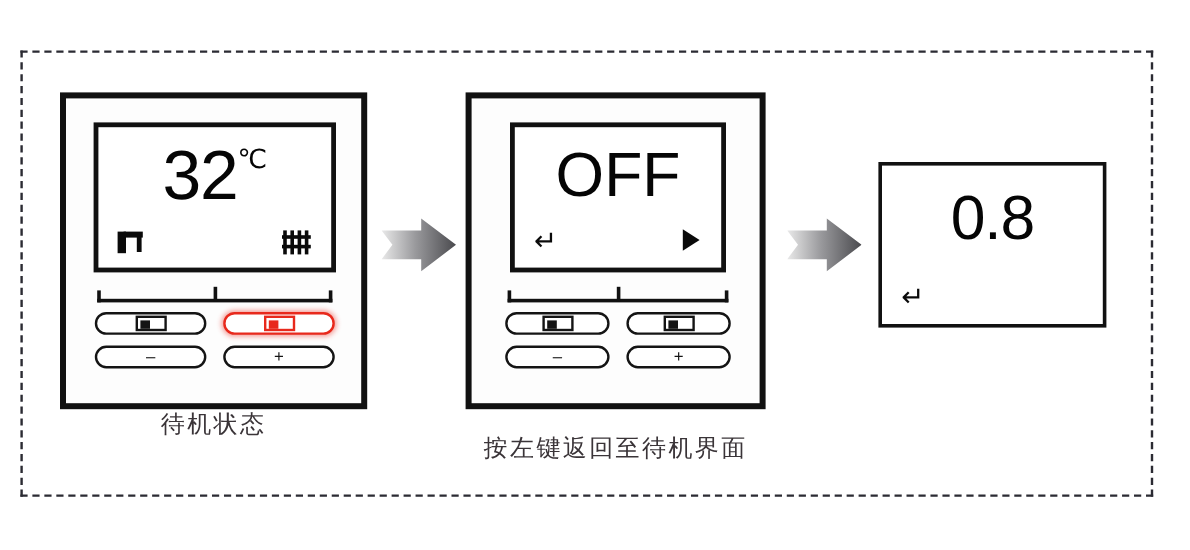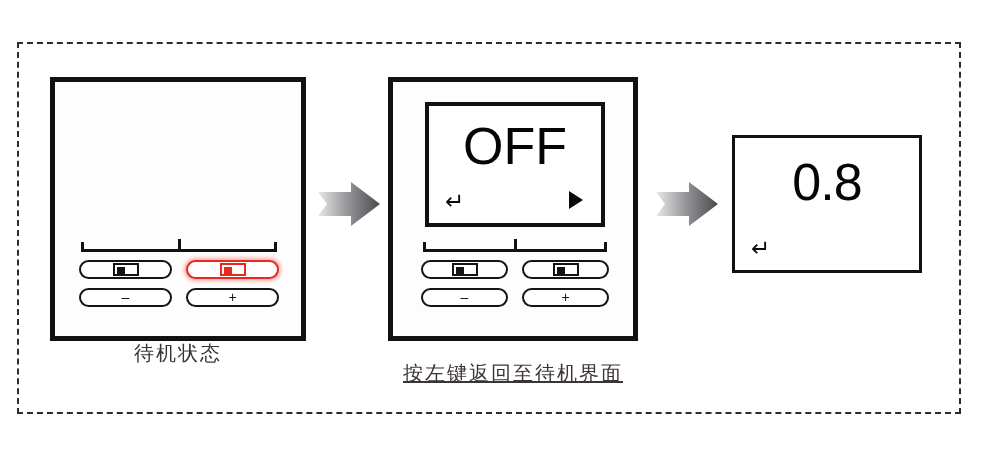--- a/index.html
+++ b/index.html
@@ -247,32 +247,56 @@
   .caption {
     position: absolute;
     text-align: center;
     font-family: "Liberation Sans", "DejaVu Sans", sans-serif;
     font-size: 20px;
     color: #3a3438;
     letter-spacing: 2px;
     white-space: nowrap;
   }
   #caption-1 { left: 50px;  top: 340px; width: 256px; }
-  #caption-2 { left: 368px; top: 360px; width: 290px; text-decoration: underline; }
+  #caption-2 { left: 368px; top: 360px; width: 290px; }
   #caption-3 { left: 700px; top: 360px; width: 250px; }
 </style>
 </head>
 <body>
 
 <div id="diagram-frame"></div>
 
 <div id="flow-row">
 
   <div class="controller" id="controller-1">
 
+    <div class="lcd" id="lcd-1">
+      <div class="lcd-main" id="temp-value-wrap">
+        <span>32</span><span id="temp-unit">℃</span>
+      </div>
+      <div class="lcd-icon-row">
+        <div class="lcd-icon icon-left">
+          <div class="faucet-icon">
+            <div class="f-body"></div>
+            <div class="f-spout"></div>
+            <div class="f-drop"></div>
+          </div>
+        </div>
+        <div class="lcd-icon icon-right">
+          <div class="radiator-icon">
+            <div class="r-bar"></div>
+            <div class="r-bar"></div>
+            <div class="r-bar"></div>
+            <div class="r-bar"></div>
+            <div class="r-rail top"></div>
+            <div class="r-rail bot"></div>
+          </div>
+        </div>
+      </div>
+    </div>
 
     <div class="bracket" id="bracket-1">
       <div class="b-line"></div>
       <div class="b-tick-l"></div>
       <div class="b-tick-c"></div>
       <div class="b-tick-r"></div>
     </div>
 
     <div class="keypad" id="keypad-1">
       <div class="key">

